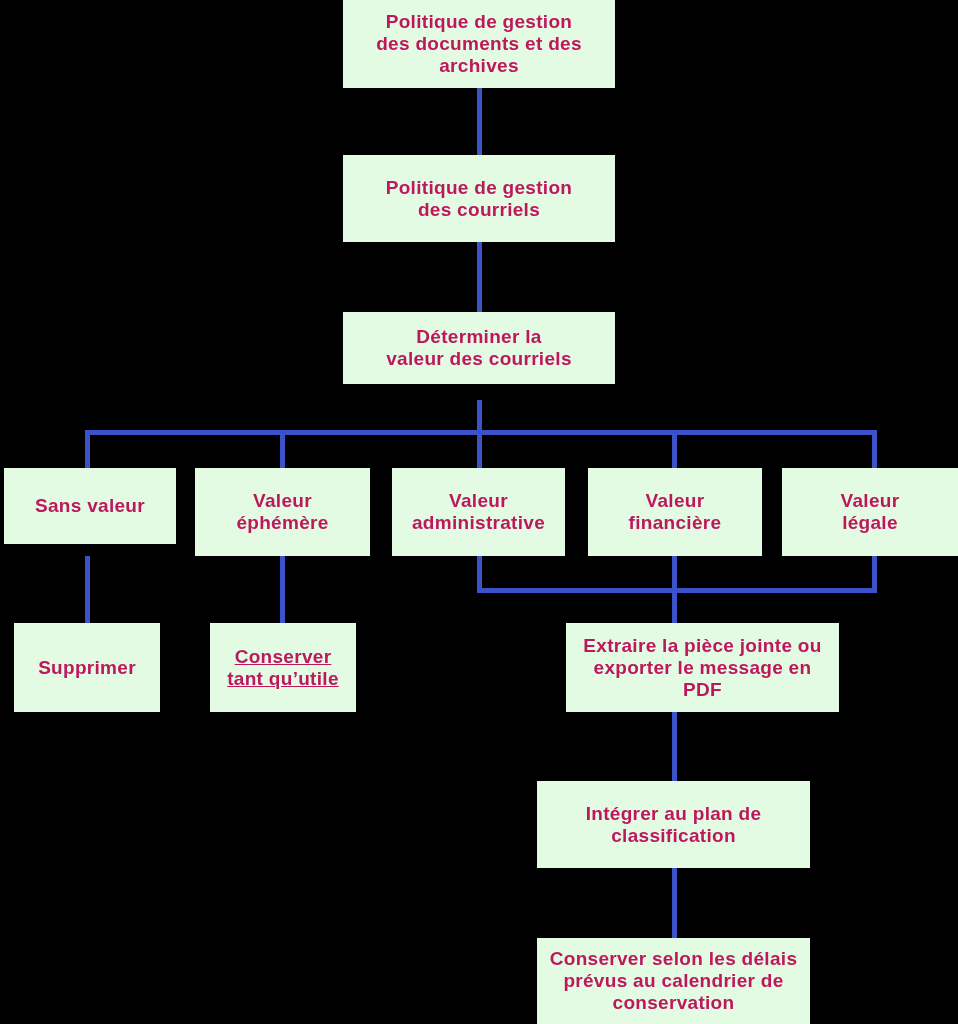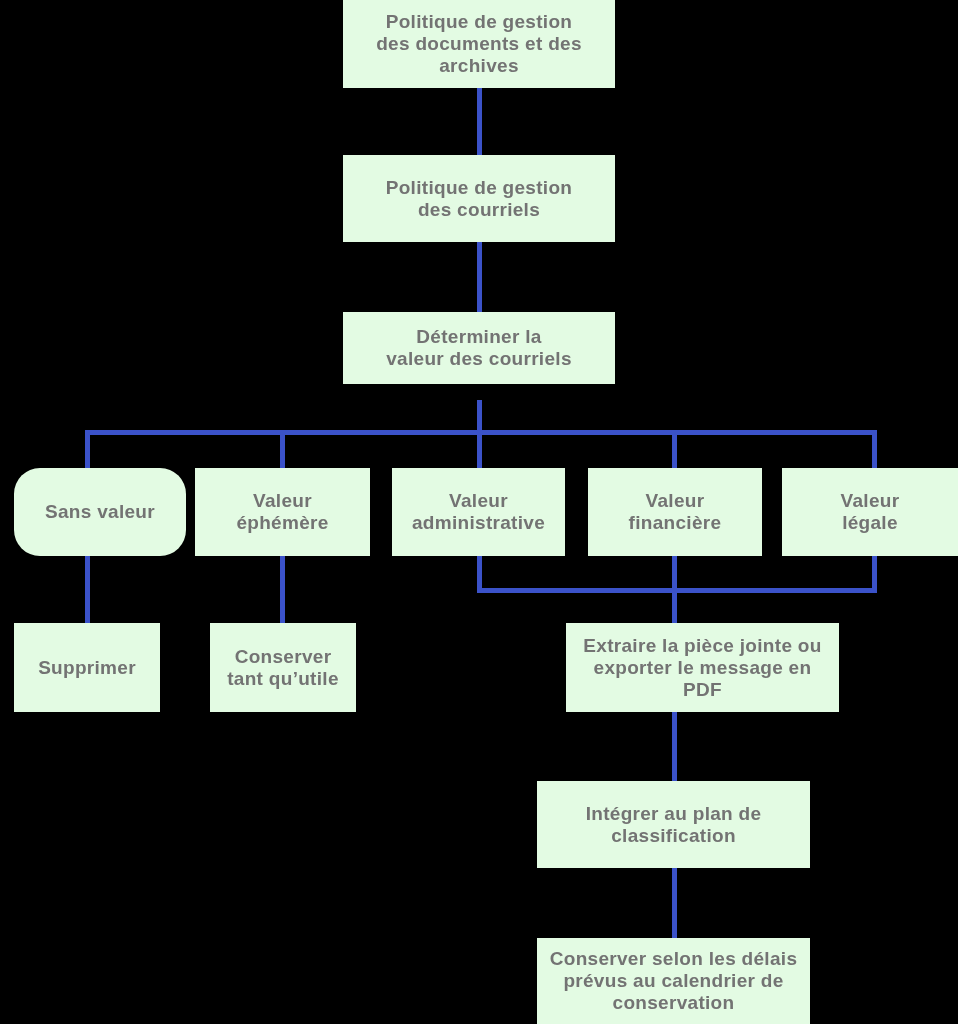--- a/index.html
+++ b/index.html
@@ -11,48 +11,48 @@
     position: relative;
     width: 958px;
     height: 1024px;
     background: #000;
     overflow: hidden;
     font-family: "Liberation Sans", sans-serif;
   }
   .node {
     position: absolute;
     background: #e3fbe3;
-    color: #737373;
+    color: #be185d;
     font-weight: bold;
     font-size: 19px;
     line-height: 22px;
     letter-spacing: 0.3px;
     display: flex;
     align-items: center;
     justify-content: center;
     text-align: center;
     white-space: pre-line;
     box-sizing: border-box;
     padding: 4px 12px;
   }
   .line {
     position: absolute;
     background: #3b52c9;
   }
   
   .n1  { left: 343px; top: 0px;   width: 272px; height: 88px; }
   .n2  { left: 343px; top: 155px; width: 272px; height: 87px; }
   .n3  { left: 343px; top: 312px; width: 272px; height: 72px; }
-  .n4  { left: 14px;   top: 468px; width: 172px; height: 88px; border-radius: 26px; }
+  .n4  { left: 4px;   top: 468px; width: 172px; height: 76px; }
   .n5  { left: 195px; top: 468px; width: 175px; height: 88px; }
   .n6  { left: 392px; top: 468px; width: 173px; height: 88px; }
   .n7  { left: 588px; top: 468px; width: 174px; height: 88px; }
   .n8  { left: 782px; top: 468px; width: 176px; height: 88px; }
   .n9  { left: 14px;  top: 623px; width: 146px; height: 89px; text-align: center; }
-  .n10 { left: 210px; top: 623px; width: 146px; height: 89px; }
+  .n10 { left: 210px; top: 623px; width: 146px; height: 89px; text-decoration: underline; }
   .n11 { left: 537px; top: 623px; width: 273px; height: 89px; margin-left: 29px; }
   .n12 { left: 537px; top: 781px; width: 273px; height: 87px; }
   .n13 { left: 537px; top: 938px; width: 273px; height: 86px; }
   
   .l1    { left: 477px; top: 87px;  width: 5px;   height: 68px; }
   .l2    { left: 477px; top: 242px; width: 5px;   height: 70px; }
   .l3    { left: 477px; top: 400px; width: 5px;   height: 35px; }
   .rail1 { left: 85px;  top: 430px; width: 792px; height: 5px;  }
   .d1    { left: 85px;  top: 435px; width: 5px;   height: 33px; }
   .d2    { left: 280px; top: 435px; width: 5px;   height: 33px; }

